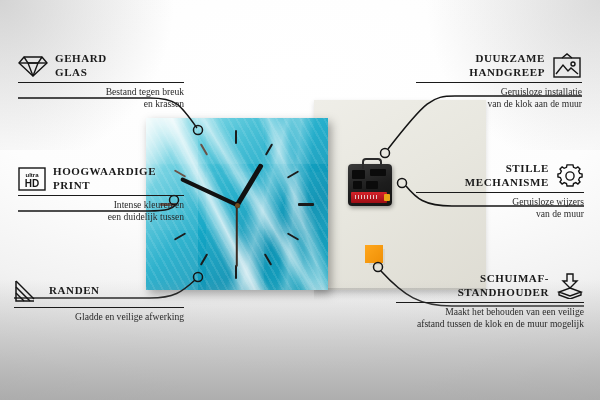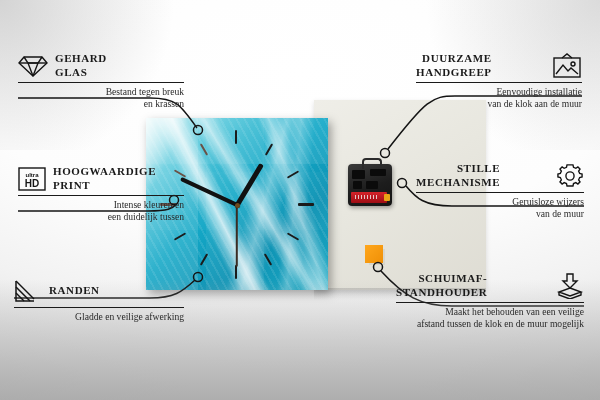--- a/index.html
+++ b/index.html
@@ -104,21 +104,21 @@
     line-height:13.5px;text-transform:uppercase;
   }
   .rule{height:1.4px;background:#1a1a1a;margin-top:3px;}
   .c-desc{
     font-family:"Liberation Serif", serif;
     font-size:9.6px;color:#2a2a2a;line-height:11.6px;margin-top:3px;
   }
   .left  .c-head{justify-content:flex-start;}
   .left  .c-title{text-align:left;}
   .left  .c-desc{text-align:right;}
-  .right .c-head{justify-content:space-between;}
+  .right .c-head{justify-content:flex-end;}
   .right .c-title{text-align:right;}
   .right .c-desc{text-align:right;}
   .ic{flex:0 0 auto;display:block;}
 
   svg.links{position:absolute;left:0;top:0;width:600px;height:400px;pointer-events:none;}
   svg.links path{fill:none;stroke:#141414;stroke-width:1.5;}
   svg.links circle{fill:none;stroke:#141414;stroke-width:1.5;}
 </style>
 </head>
 <body>
@@ -267,21 +267,21 @@
         <g fill="none" stroke="#141414" stroke-width="1.4">
           <path d="M10,5 L15,1 L20,5"></path>
           <rect x="2" y="5" width="26" height="19"></rect>
           <circle cx="21" cy="11" r="2"></circle>
           <path d="M4,21 L11,12 L16,18 L19,15 L26,21"></path>
         </g>
       </svg>
     </div>
     <div class="rule"></div>
     <div class="c-desc">
-      <div>Eenvoudige installatie</div>
+      <div>Geruisloze installatie</div>
       <div>van de klok aan de muur</div>
     </div>
   </div>
 
   <div class="callout right" style="left:416px;top:162px;width:168px;">
     <div class="c-head">
       <div>
         <div class="c-title">STILLE</div>
         <div class="c-title">MECHANISME</div>
       </div>

